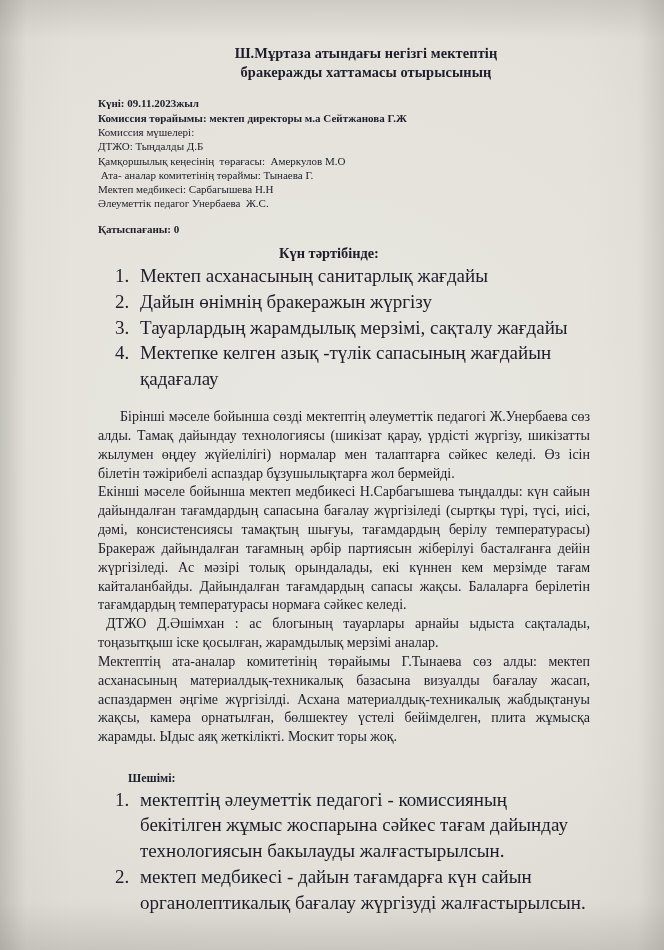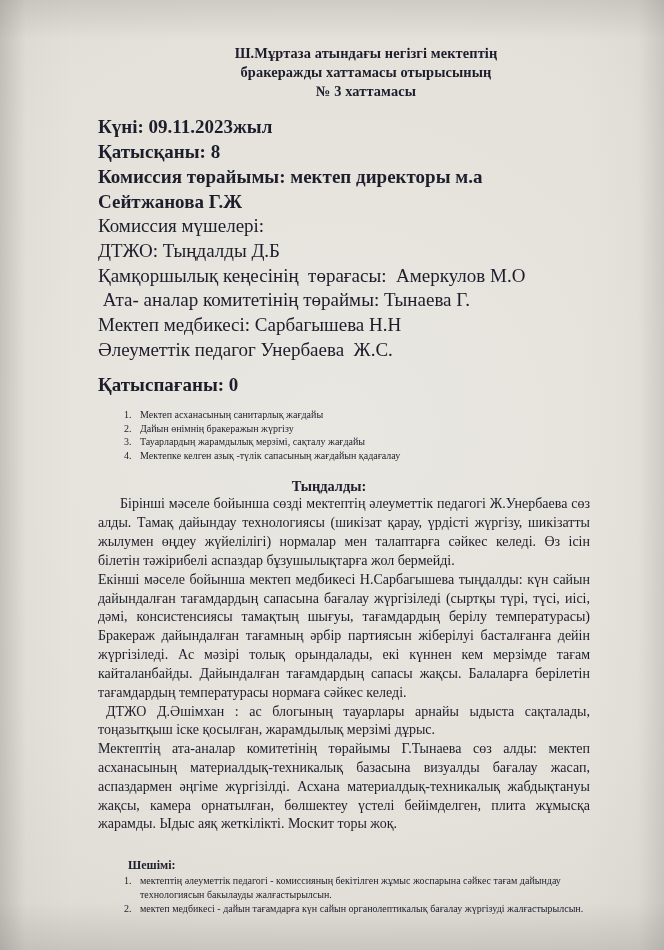--- a/index.html
+++ b/index.html
@@ -50,40 +50,40 @@
     font-weight: bold;
     font-size: 14.4px;
     line-height: 1.33;
     letter-spacing: .1px;
     margin: 0 0 14px 0;
     padding-left: 44px;
   }
   .title-block .tline { display: block; }
 
   .meta-line {
-    font-size: 19px;
+    font-size: 11px;
     line-height: 1.30;
     white-space: pre-wrap;
   }
   .meta-line.bold { font-weight: bold; }
   .meta-spacer { height: 11px; }
 
   .section-head {
     text-align: center;
     font-weight: bold;
     font-size: 14.4px;
     margin: 0;
     padding-right: 30px;
   }
   .section-head.tight { margin-bottom: 1px; }
 
   ol.agenda, ol.decisions {
     margin: 1px 0 0 0;
     padding-left: 36px;
-    font-size: 10px;
+    font-size: 19px;
     line-height: 1.36;
   }
   ol.agenda li, ol.decisions li {
     padding-left: 6px;
     margin-bottom: 0px;
   }
   ol.decisions { line-height: 1.34; }
   ol.decisions li { margin-bottom: 1px; }
 
   .body-block {
@@ -114,53 +114,51 @@
 </style>
 </head>
 <body>
 
 <div id="page">
   <div id="content">
 
     <div class="title-block">
       <span class="tline">Ш.Мұртаза  атындағы негізгі мектептің</span>
       <span class="tline">бракеражды хаттамасы отырысының</span>
-      <span class="tline">№ 3  хаттамасы</span>
     </div>
 
     <div>
       <div class="meta-line bold">Күні: 09.11.2023жыл</div>
-      <div class="meta-line bold">Қатысқаны: 8</div>
       <div class="meta-line bold">Комиссия төрайымы: мектеп директоры м.а Сейтжанова Г.Ж</div>
       <div class="meta-line">Комиссия мүшелері:</div>
       <div class="meta-line">ДТЖО: Тыңдалды Д.Б</div>
       <div class="meta-line">Қамқоршылық кеңесінің  төрағасы:  Амеркулов М.О</div>
       <div class="meta-line"> Ата- аналар комитетінің төраймы: Тынаева Г.</div>
       <div class="meta-line">Мектеп медбикесі: Сарбагышева Н.Н</div>
       <div class="meta-line">Әлеуметтік педагог Унербаева  Ж.С.</div>
       <div class="meta-spacer"></div>
       <div class="meta-line bold">Қатыспағаны: 0</div>
     </div>
 
     <div class="gap-sm"></div>
 
+    <div class="section-head tight">Күн тәртібінде:</div>
     <ol class="agenda">
       <li>Мектеп асханасының санитарлық жағдайы</li>
       <li>Дайын өнімнің бракеражын жүргізу</li>
       <li>Тауарлардың жарамдылық мерзімі, сақталу жағдайы</li>
       <li>Мектепке  келген азық -түлік  сапасының  жағдайын қадағалау</li>
     </ol>
 
     <div class="gap-md"></div>
 
-    <div class="section-head">Тыңдалды:</div>
     <div class="body-block">
       <p class="para">Бірінші мәселе бойынша сөзді мектептің әлеуметтік педагогі Ж.Унербаева  сөз алды. Тамақ дайындау технологиясы (шикізат қарау, үрдісті жүргізу, шикізатты жылумен өңдеу жүйелілігі) нормалар мен талаптарға сәйкес келеді. Өз ісін білетін тәжірибелі аспаздар бұзушылықтарға жол бермейді.</p>
       <p class="para no-indent">Екінші мәселе бойынша мектеп медбикесі Н.Сарбагышева  тыңдалды: күн сайын дайындалған тағамдардың сапасына бағалау жүргізіледі (сыртқы түрі, түсі, иісі, дәмі, консистенсиясы тамақтың шығуы, тағамдардың берілу температурасы) Бракераж дайындалған тағамның әрбір партиясын жіберілуі басталғанға дейін жүргізіледі. Ас мәзірі толық орындалады, екі күннен кем мерзімде тағам кайталанбайды. Дайындалған тағамдардың сапасы жақсы. Балаларға берілетін тағамдардың температурасы нормаға сәйкес келеді.</p>
-      <p class="para small-indent">ДТЖО Д.Әшімхан : ас блогының тауарлары арнайы ыдыста сақталады, тоңазытқыш іске қосылған, жарамдылық мерзімі дұрыс.</p>
+      <p class="para small-indent">ДТЖО Д.Әшімхан : ас блогының тауарлары арнайы ыдыста сақталады, тоңазытқыш іске қосылған, жарамдылық мерзімі аналар.</p>
       <p class="para no-indent">Мектептің ата-аналар комитетінің төрайымы   Г.Тынаева   сөз алды: мектеп асханасының материалдық-техникалық базасына визуалды бағалау жасап, аспаздармен әңгіме жүргізілді. Асхана материалдық-техникалық жабдықтануы жақсы, камера орнатылған,   бөлшектеу үстелі бейімделген, плита жұмысқа жарамды. Ыдыс аяқ жеткілікті. Москит торы жоқ.</p>
     </div>
 
     <div class="gap-lg"></div>
 
     <div class="decisions-head">Шешімі:</div>
     <ol class="decisions">
       <li>мектептің әлеуметтік педагогі - комиссияның бекітілген жұмыс жоспарына сәйкес тағам дайындау технологиясын бакылауды жалғастырылсын.</li>
       <li>мектеп медбикесі - дайын тағамдарға күн сайын органолептикалық бағалау жүргізуді жалғастырылсын.</li>
     </ol>

